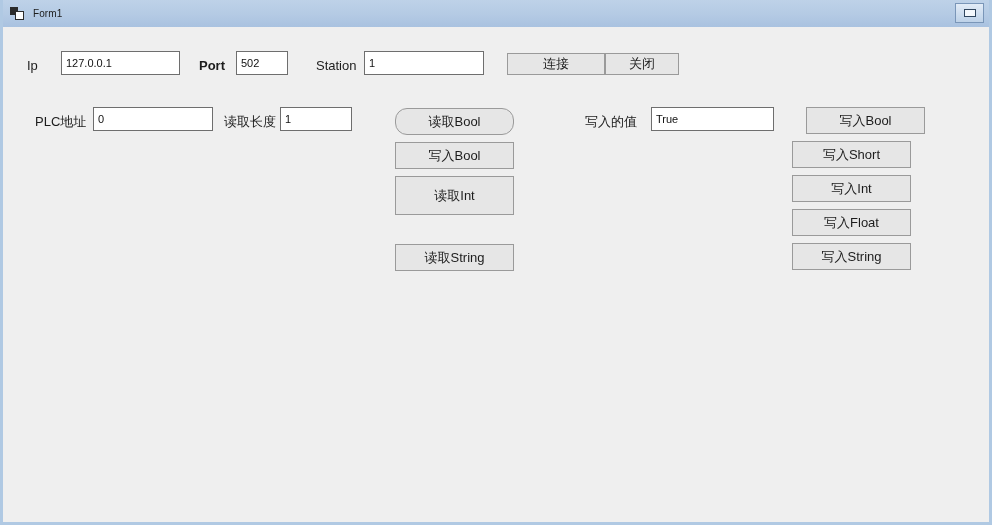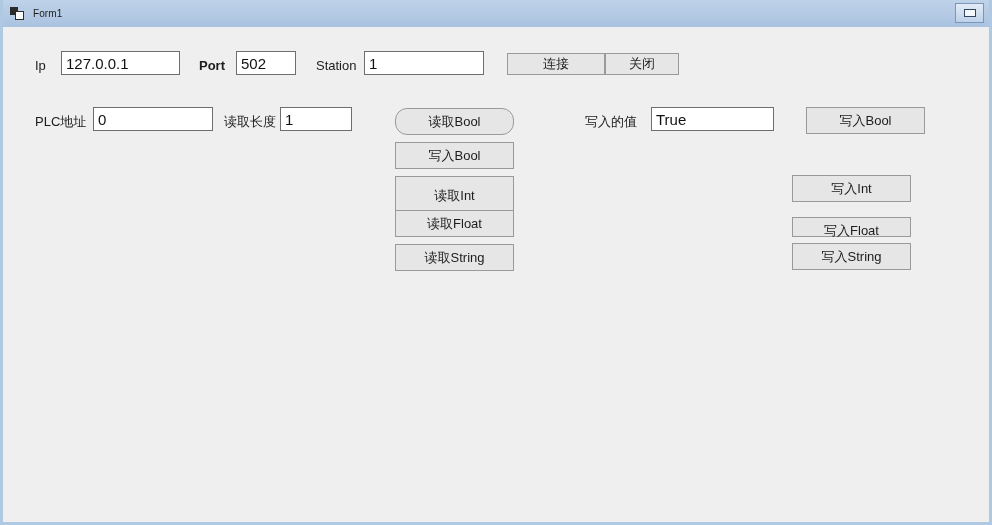--- a/index.html
+++ b/index.html
@@ -107,21 +107,21 @@
     color: #1c1c1c;
     line-height: 1;
     white-space: nowrap;
   }
   .tbox {
     position: absolute;
     box-sizing: border-box;
     background: #ffffff;
     border: 1px solid #6e6e6e;
     font-family: "Liberation Sans", "DejaVu Sans", sans-serif;
-    font-size: 15px;
+    font-size: 11px;
     color: #111111;
     padding: 0 0 0 4px;
     line-height: 20px;
     outline: none;
   }
   .btn {
     position: absolute;
     box-sizing: border-box;
     background: #e6e6e6;
     border: 1px solid #9a9a9a;
@@ -147,46 +147,46 @@
     <div class="title-text">Form1</div>
     <div class="title-buttons">
       <div class="title-btn">
         <div class="restore-glyph"></div>
       </div>
     </div>
   </div>
 
   <div class="client">
 
-    <div class="lbl" style="left:32px; top:32px;">Ip</div>
+    <div class="lbl" style="left:24px; top:32px;">Ip</div>
     <input class="tbox" style="left: 58px; top: 24px; width: 119px; height: 24px;" value="127.0.0.1">
 
     <div class="lbl" style="left:196px; top:32px;font-weight:bold;">Port</div>
-    <input class="tbox" style="left: 233px; top: 24px; width: 60px; height: 24px;" value="502">
+    <input class="tbox" style="left: 233px; top: 24px; width: 52px; height: 24px;" value="502">
 
     <div class="lbl" style="left:313px; top:32px;">Station</div>
     <input class="tbox" style="left: 361px; top: 24px; width: 120px; height: 24px;" value="1">
 
     <button class="btn" style="left:504px; top:26px; width:98px; height:22px; line-height:20px;">连接</button>
     <button class="btn" style="left:602px; top:26px; width:74px; height:22px; line-height:20px;">关闭</button>
 
     <div class="lbl" style="left:32px; top:88px;">PLC地址</div>
     <input class="tbox" style="left: 90px; top: 80px; width: 120px; height: 24px;" value="0">
 
     <div class="lbl" style="left:221px; top:88px;">读取长度</div>
     <input class="tbox" style="left: 277px; top: 80px; width: 72px; height: 24px;" value="1">
 
     <div class="lbl" style="left:582px; top:88px;">写入的值</div>
     <input class="tbox" style="left: 648px; top: 80px; width: 123px; height: 24px;" value="True">
 
     <button class="btn" style="left:392px; top:81px;  width:119px; height:27px;border-radius:12px;">读取Bool</button>
     <button class="btn" style="left:392px; top:115px; width:119px; height:27px;">写入Bool</button>
     <button class="btn" style="left:392px; top:149px; width:119px; height:39px;">读取Int</button>
-    <button class="btn" style="left:392px; top:183px; width:119px; height:27px;">读取Float</button>
     <button class="btn" style="left:392px; top:217px; width:119px; height:27px;">读取String</button>
 
     <button class="btn" style="left:789px; top:80px;  width:119px; height:27px;margin-left:14px;">写入Bool</button>
+    <button class="btn" style="left:789px; top:114px; width:119px; height:27px;">写入Short</button>
     <button class="btn" style="left:789px; top:148px; width:119px; height:27px;">写入Int</button>
-    <button class="btn" style="left:789px; top:190px; width:119px; height:20px;">写入Float</button>
+    <button class="btn" style="left:789px; top:182px; width:119px; height:27px;">写入Float</button>
     <button class="btn" style="left:789px; top:216px; width:119px; height:27px;">写入String</button>
 
   </div>
 </div>
 
 </body></html>

